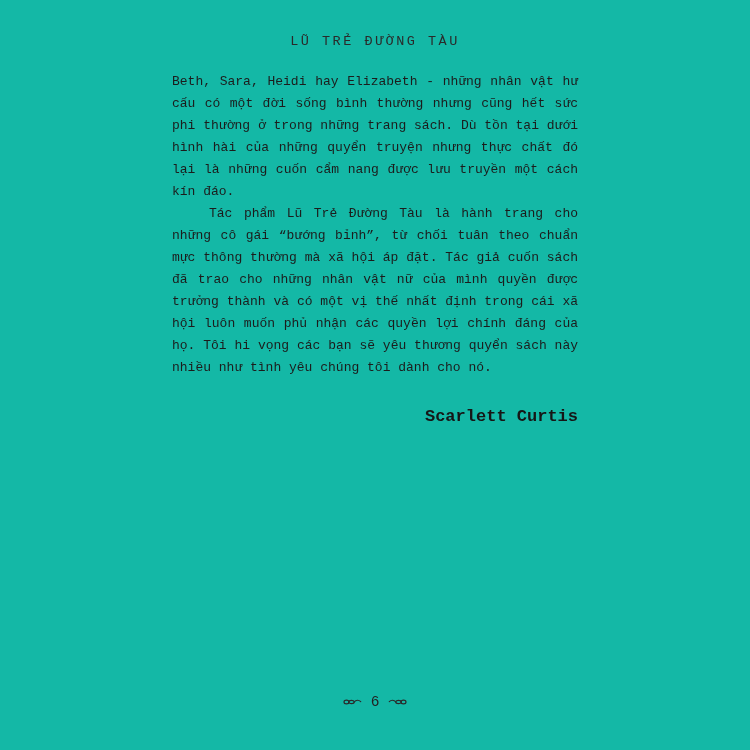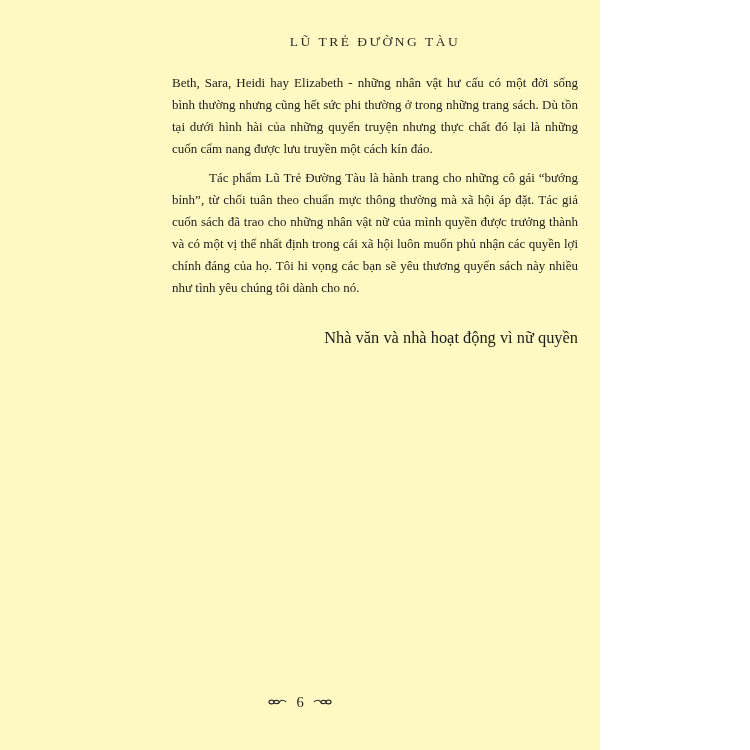--- a/index.html
+++ b/index.html
@@ -2,24 +2,24 @@
 <html><head>
 <meta charset="utf-8">
 <style>
   html, body {
     margin: 0;
     padding: 0;
     background: #ffffff;
   }
   .page {
     position: relative;
-    width: 600px;
+    width: 750px;
     height: 750px;
-    background: #fef9c3;
-    font-family: Liberation Serif, serif;
+    background: #14b8a6;
+    font-family: Liberation Mono, monospace;
     color: #1e1e1e;
     overflow: hidden;
   }
   .content {
     position: absolute;
     left: 172px;
     top: 34px;
     width: 406px;
   }
   .running-head {
@@ -32,21 +32,21 @@
   }
   .body-paragraph {
     font-size: 13px;
     line-height: 22px;
     text-align: justify;
     margin: 0;
     color: #1c1c1c;
   }
   .body-paragraph.indented {
     text-indent: 37px;
-    margin-top: 7px;
+    margin-top: 0;
   }
   .signature {
     margin-top: 27px;
     text-align: right;
   }
   .signature-name {
     font-weight: bold;
     font-size: 17px;
     line-height: 22px;
     color: #161616;
@@ -92,21 +92,21 @@
 
   <div class="content">
 
     <div class="running-head">LŨ TRẺ ĐƯỜNG TÀU</div>
 
     <p class="body-paragraph">Beth, Sara, Heidi hay Elizabeth - những nhân vật hư cấu có một đời sống bình thường nhưng cũng hết sức phi thường ở trong những trang sách. Dù tồn tại dưới hình hài của những quyển truyện nhưng thực chất đó lại là những cuốn cẩm nang được lưu truyền một cách kín đáo.</p>
 
     <p class="body-paragraph indented">Tác phẩm Lũ Trẻ Đường Tàu là hành trang cho những cô gái “bướng bỉnh”, từ chối tuân theo chuẩn mực thông thường mà xã hội áp đặt. Tác giả cuốn sách đã trao cho những nhân vật nữ của mình quyền được trưởng thành và có một vị thế nhất định trong cái xã hội luôn muốn phủ nhận các quyền lợi chính đáng của họ. Tôi hi vọng các bạn sẽ yêu thương quyển sách này nhiều như tình yêu chúng tôi dành cho nó.</p>
 
     <div class="signature">
-      <div class="signature-role">Nhà văn và nhà hoạt động vì nữ quyền</div>
+      <div class="signature-name">Scarlett Curtis</div>
     </div>
 
   </div>
 
   <div class="footer">
     <span class="fleuron">
       <svg viewBox="0 0 22 10" xmlns="http://www.w3.org/2000/svg" fill="none" stroke="#2a2a2a" stroke-width="1.3" stroke-linecap="round">
         <path d="M2.2 5 C2.2 2.2, 7.6 2.2, 7.6 5 C7.6 7.8, 2.2 7.8, 2.2 5 Z"></path>
         <path d="M7.6 5 C7.6 2.6, 13.4 2.6, 13.4 5 C13.4 7.4, 7.6 7.4, 7.6 5 Z"></path>
         <path d="M13.4 5 C15.5 2.4, 18.6 2.6, 20.6 4.6"></path>

